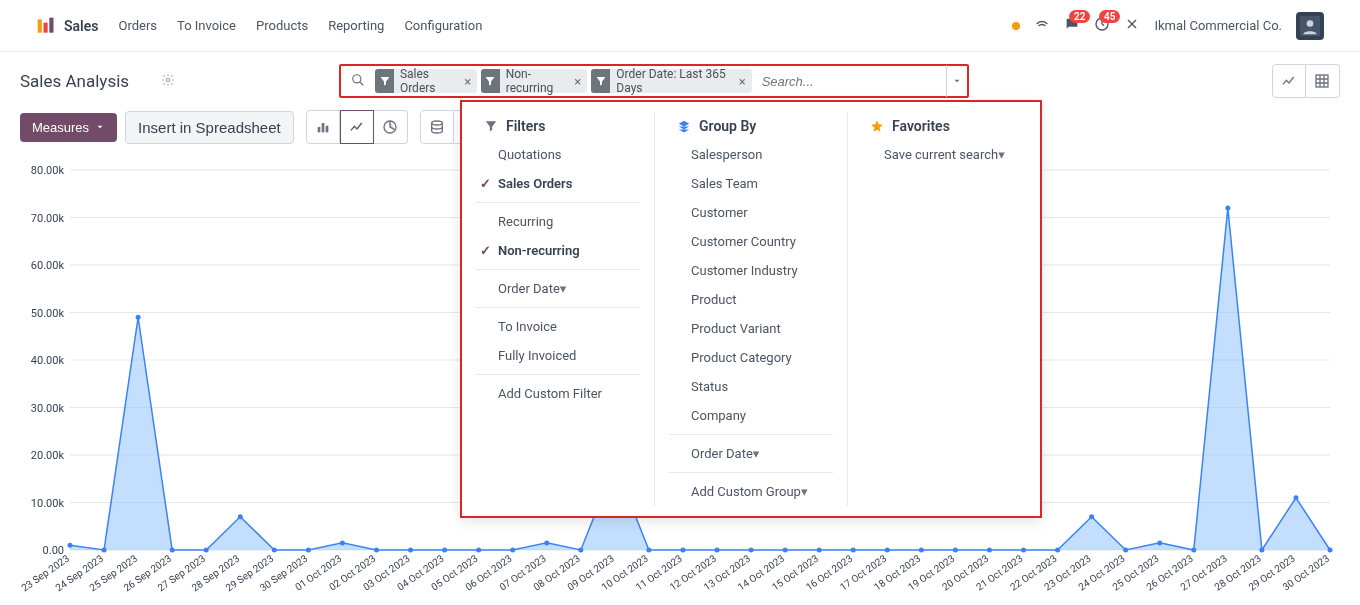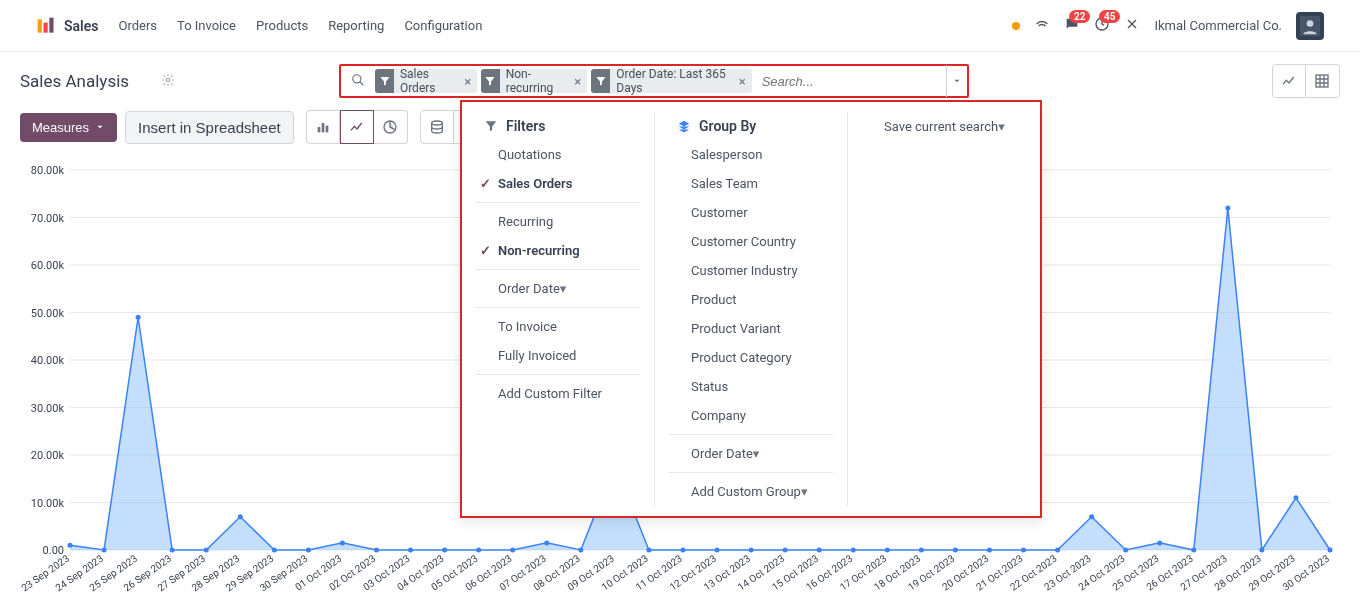--- a/index.html
+++ b/index.html
@@ -287,20 +287,26 @@
       <span>Order Date</span>
       <span class="dp-caret">▾</span>
     </div>
     <div class="dp-sep"></div>
     <div class="dp-item with-caret">
       <span>Add Custom Group</span>
       <span class="dp-caret">▾</span>
     </div>
   </div>
   <div class="dp-col">
+    <div class="dp-header">
+      <svg width="14" height="14" viewBox="0 0 24 24" fill="#f59e0b">
+          <path d="M12 2l2.9 6.9L22 10l-5.5 5 1.5 7-6-3.5L6 22l1.5-7L2 10l7.1-1.1L12 2z"></path>
+        </svg>
+      <span>Favorites</span>
+    </div>
     <div class="dp-item with-caret">
       <span>Save current search</span>
       <span class="dp-caret">▾</span>
     </div>
   </div>
 </div>
 
 <div class="chart-area">
   <svg class="chart-svg" id="chart-svg" viewBox="0 0 1320 445">
       <line class="gridline" x1="50" y1="390" x2="1310" y2="390"></line>

